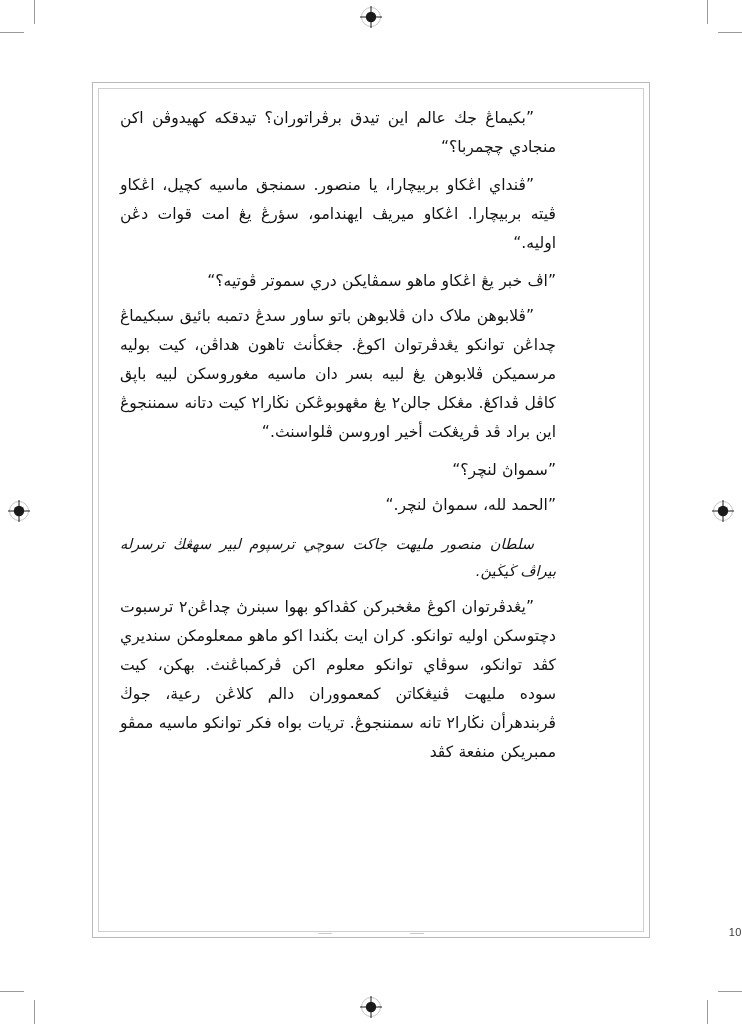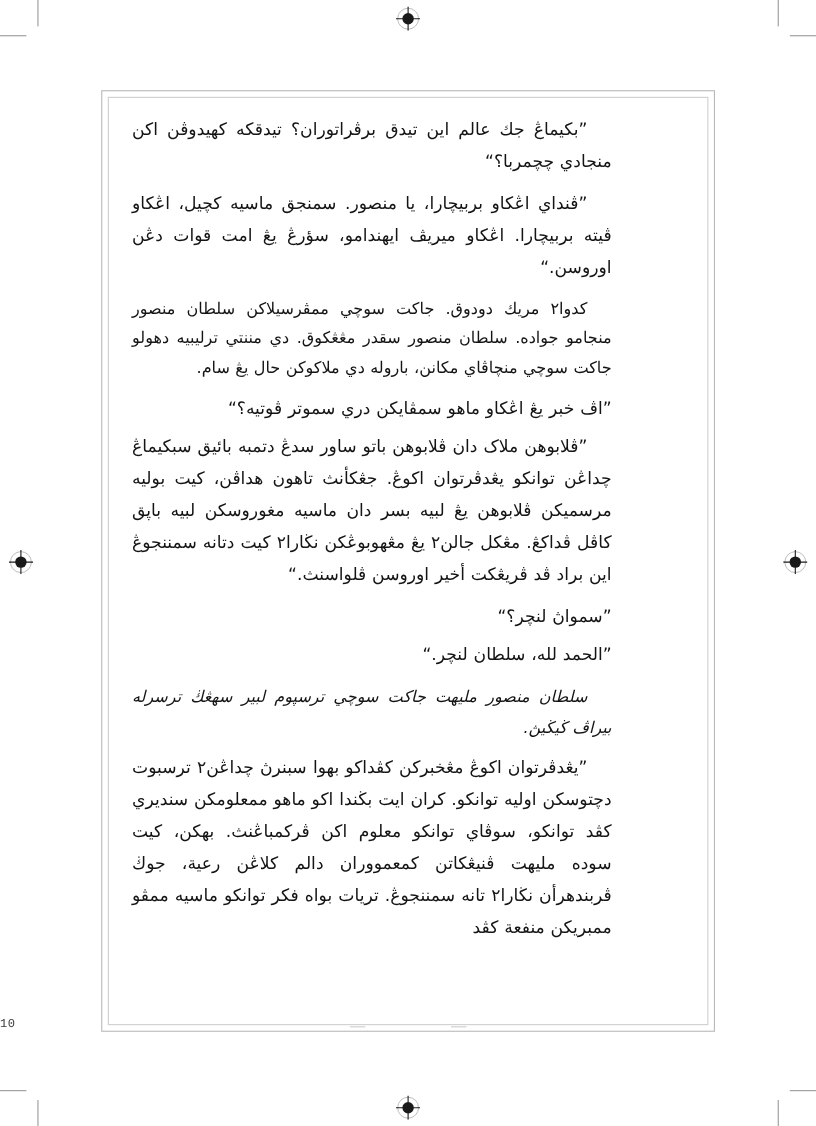--- a/index.html
+++ b/index.html
@@ -103,22 +103,22 @@
     font-size: 14.6px;
   }
   .para.spaced-top { margin-top: 10px; font-style: italic; }
 
   
   .folio {
     position: absolute;
     left: 0;
     right: 0;
     top: 926px;
-    text-align: left;
-    font-family: Liberation Mono, monospace;
+    text-align: right;
+    font-family: Liberation Sans, sans-serif;
     font-size: 11px;
     color: #3a3a3a;
     letter-spacing: 0.5px;
   }
 
   
   .folio-tick {
     position: absolute;
     top: 933px;
     width: 14px;
@@ -173,25 +173,24 @@
     <line x1="0" y1="11" x2="22" y2="11" stroke="#1a1a1a" stroke-width="1"></line>
   </svg>
 </div>
 
 <div class="page-frame">
   <div class="page-frame-inner"></div>
 </div>
 
 <div class="text-body">
   <p class="para">‏”بكيماڠ جك عالم اين تيدق برڤراتوران؟ تيدقكه كهيدوڤن اكن منجادي چچمربا؟“</p>
-  <p class="para">‏”ڤنداي اڠكاو بربيچارا، يا منصور. سمنجق ماسيه كچيل، اڠكاو ڤيته بربيچارا. اڠكاو ميريڤ ايهندامو، سؤرڠ يڠ امت قوات دڠن اوروسن.“</p>
-  <p class="para narration">‏كدوا٢ مريك دودوق. جاكت سوچي ممڤرسيلاكن سلطان منصور منجامو جواده. سلطان منصور سقدر مڠڠكوق. دي مننتي ترليبيه دهولو جاكت سوچي منچاڤاي مكانن، بارولە دي ملاكوكن حال يڠ سام.</p>
+  <p class="para">‏”ڤنداي اڠكاو بربيچارا، يا منصور. سمنجق ماسيه كچيل، اڠكاو ڤيته بربيچارا. اڠكاو ميريڤ ايهندامو، سؤرڠ يڠ امت قوات دڠن اوليه.“</p>
   <p class="para dialogue-right">‏”اڤ خبر يڠ اڠكاو ماهو سمڤايكن دري سموتر ڤوتيه؟“</p>
   <p class="para">‏”ڤلابوهن ملاک دان ڤلابوهن باتو ساور سدڠ دتمبه بائيق سبكيماڠ چداڠن توانكو يڠدڤرتوان اكوڠ. جڠكأنث تاهون هداڤن، كيت بوليه مرسميكن ڤلابوهن يڠ لبيه بسر دان ماسيه مغوروسكن لبيه باڽق كاڤل ڤداكڠ. مڠكل جالن٢ يڠ مڠهوبوڠكن نڬارا٢ كيت دتانه سمننجوڠ اين براد ڤد ڤريڠكت أخير اوروسن ڤلواسنث.“</p>
   <p class="para dialogue-right">‏”سمواڽ لنچر؟“</p>
-  <p class="para dialogue-right">‏”الحمد لله، سلطان لنچر.“</p>
+  <p class="para dialogue-right">‏”الحمد لله، سمواڽ لنچر.“</p>
   <p class="para narration spaced-top">‏سلطان منصور مليهت جاكت سوچي ترسڽوم لبير سهڠڬ ترسرله بيراڤ ڬيڬيڽ.</p>
   <p class="para">‏”يڠدڤرتوان اكوڠ مڠخبركن كڤداكو بهوا سبنرڽ چداڠن٢ ترسبوت دچتوسكن اوليه توانكو. كران ايت بڬندا اكو ماهو ممعلومكن سنديري كڤد توانكو، سوڤاي توانكو معلوم اكن ڤركمباڠنث. بهكن، كيت سوده مليهت ڤنيڠكاتن كمعمووران دالم كلاڠن رعية، جوڬ ڤربندهرأن نڬارا٢ تانه سمننجوڠ. تريات بواه فكر توانكو ماسيه ممڤو ممبريكن منفعة كڤد</p>
 </div>
 
 <div class="folio-tick left"></div>
 <div class="folio-tick right"></div>
 <div class="folio">10</div>
 
 </body></html>

